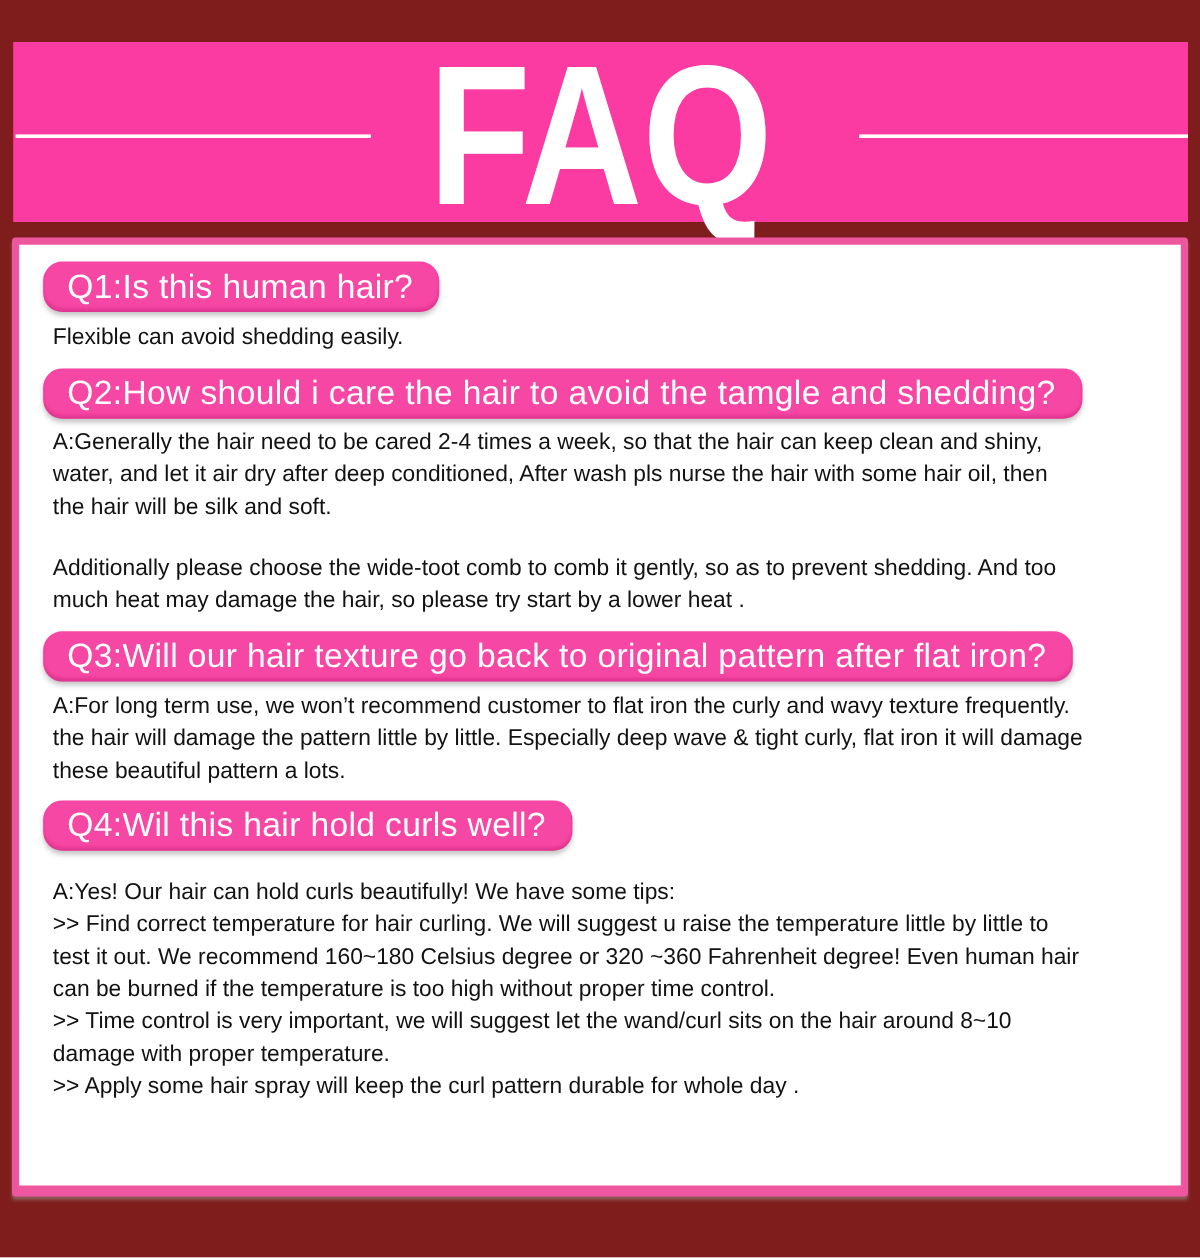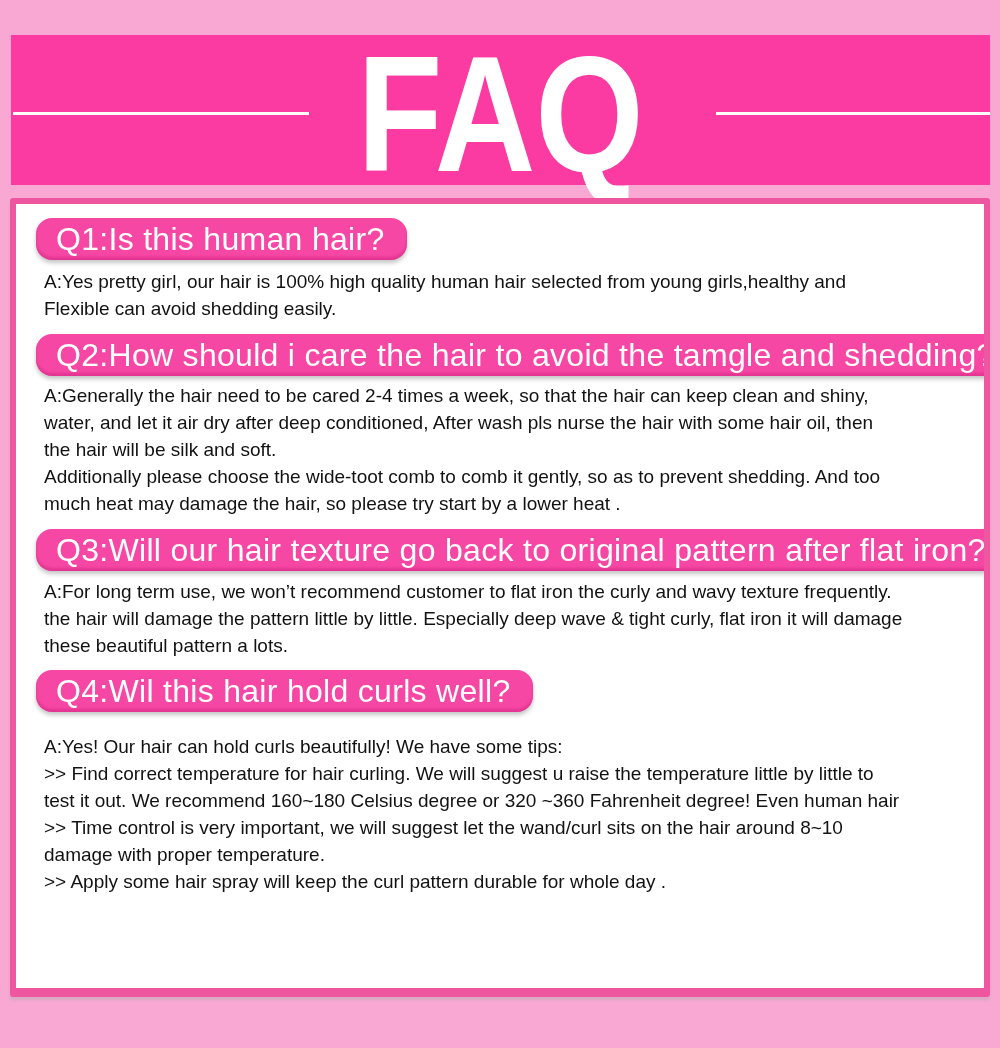--- a/index.html
+++ b/index.html
@@ -4,21 +4,21 @@
 <style>
   html, body {
     margin: 0;
     padding: 0;
     width: 1000px;
     height: 1048px;
     background: #ffffff;
     overflow: hidden;
     font-family: "Liberation Sans", sans-serif;
   }
-  .page { position: relative; width: 1000px; height: 1048px; background: #f9a8d4; }
+  .page { position: relative; width: 1000px; height: 1048px; background: #7f1d1d; }
 
   
   .banner {
     position: absolute;
     left: 11px; top: 35px;
     width: 979px; height: 150px;
     background: var(--banner, #fb3aa2);
   }
   .faq-title {
     position: absolute;
@@ -53,21 +53,21 @@
     border-radius: 3px;
     box-shadow: 0 3px 3px rgba(170,170,170,0.45);
     padding: 14px 0 0 20px;
     overflow: hidden;
   }
 
   .pill {
     display: inline-block;
     background: var(--pill, #f747a4);
     color: #ffffff;
-    font-size: 32px;
+    font-size: 28px;
     line-height: 30px;
     padding: 6px 22px 6px 20px;
     border-radius: 16px;
     box-shadow: 0 3px 4px rgba(110,110,110,0.40),
                 inset 0 -3px 3px rgba(185,18,112,0.35);
     white-space: nowrap;
     letter-spacing: 0.3px;
   }
   .pill-row { line-height: 0; }
 
@@ -77,21 +77,21 @@
     font-size: 19px;
     line-height: 27px;
   }
   .ans .ln { white-space: nowrap; }
 
   
   #q1-row { margin-top: 0; }
   #a1     { margin-top: 8px; }
   #q2-row { margin-top: 12px; }
   #a2     { margin-top: 6px; }
-  #a2b    { }
+  #a2b    { margin-top: 24px; }
   #q3-row { margin-top: 12px; }
   #a3     { margin-top: 7px; }
   #q4-row { margin-top: 11px; }
   #a4     { margin-top: 21px; }
 </style>
 </head>
 <body>
 
 <div class="page">
 
@@ -100,21 +100,20 @@
     <div class="hline right"></div>
     <div class="faq-title">FAQ</div>
   </div>
 
   <div class="panel">
 
     <div class="pill-row" id="q1-row">
       <span class="pill">Q1:Is this human hair?</span>
     </div>
     <div class="ans" id="a1">
-      <div class="ln">A:Yes pretty girl, our hair is 100% high quality human hair selected from young girls,healthy and</div>
       <div class="ln">Flexible can avoid shedding easily.</div>
     </div>
 
     <div class="pill-row" id="q2-row">
       <span class="pill">Q2:How should i care the hair to avoid the tamgle and shedding?</span>
     </div>
     <div class="ans" id="a2">
       <div class="ln">A:Generally the hair need to be cared 2-4 times a week, so that the hair can keep clean and shiny,</div>
       <div class="ln">water, and let it air dry after deep conditioned, After wash pls nurse the hair with some hair oil, then</div>
       <div class="ln">the hair will be silk and soft.</div>
@@ -133,19 +132,20 @@
       <div class="ln">these beautiful pattern a lots.</div>
     </div>
 
     <div class="pill-row" id="q4-row">
       <span class="pill">Q4:Wil this hair hold curls well?</span>
     </div>
     <div class="ans" id="a4">
       <div class="ln">A:Yes! Our hair can hold curls beautifully! We have some tips:</div>
       <div class="ln">&gt;&gt; Find correct temperature for hair curling. We will suggest u raise the temperature little by little to</div>
       <div class="ln">test it out. We recommend 160~180 Celsius degree or 320 ~360 Fahrenheit degree! Even human hair</div>
+      <div class="ln">can be burned if the temperature is too high without proper time control.</div>
       <div class="ln">&gt;&gt; Time control is very important, we will suggest let the wand/curl sits on the hair around 8~10</div>
       <div class="ln">damage with proper temperature.</div>
       <div class="ln">&gt;&gt; Apply some hair spray will keep the curl pattern durable for whole day .</div>
     </div>
 
   </div>
 </div>
 
 </body></html>

